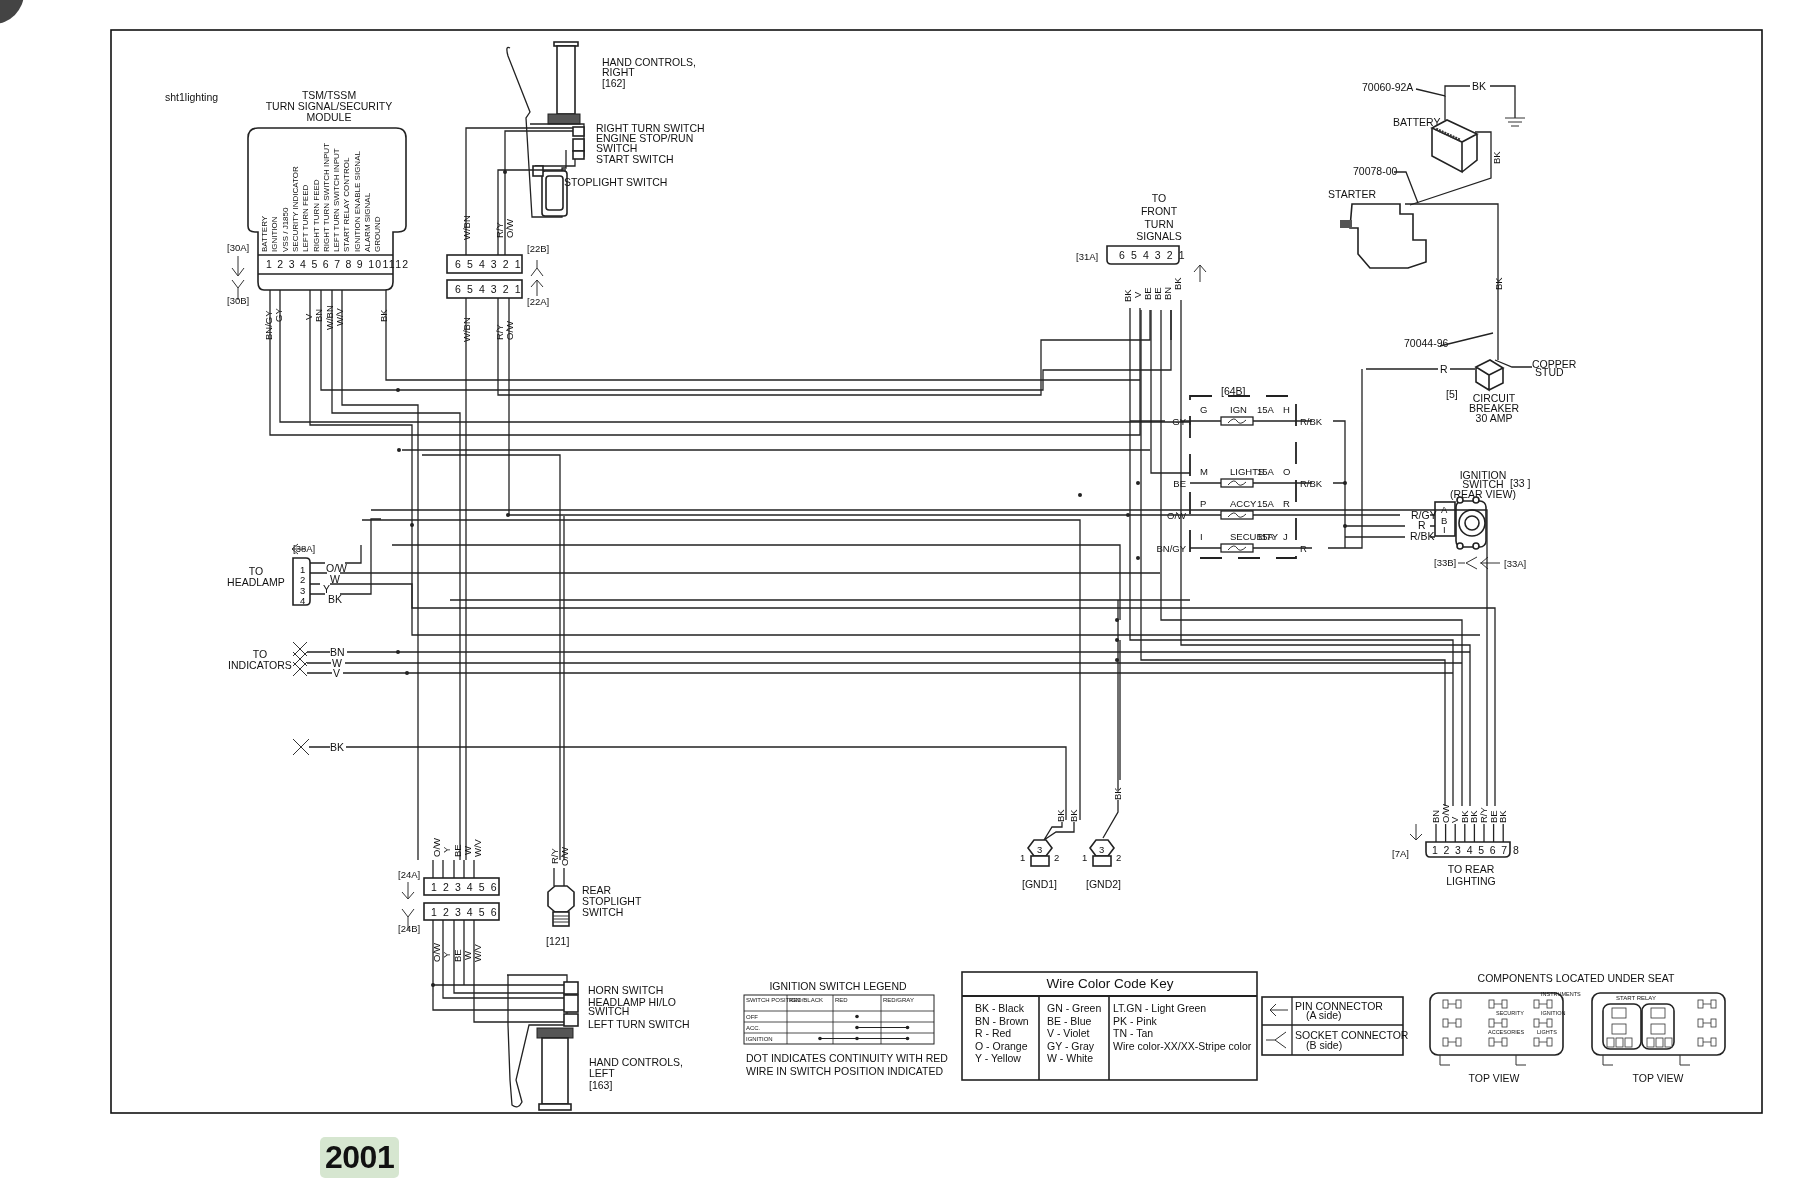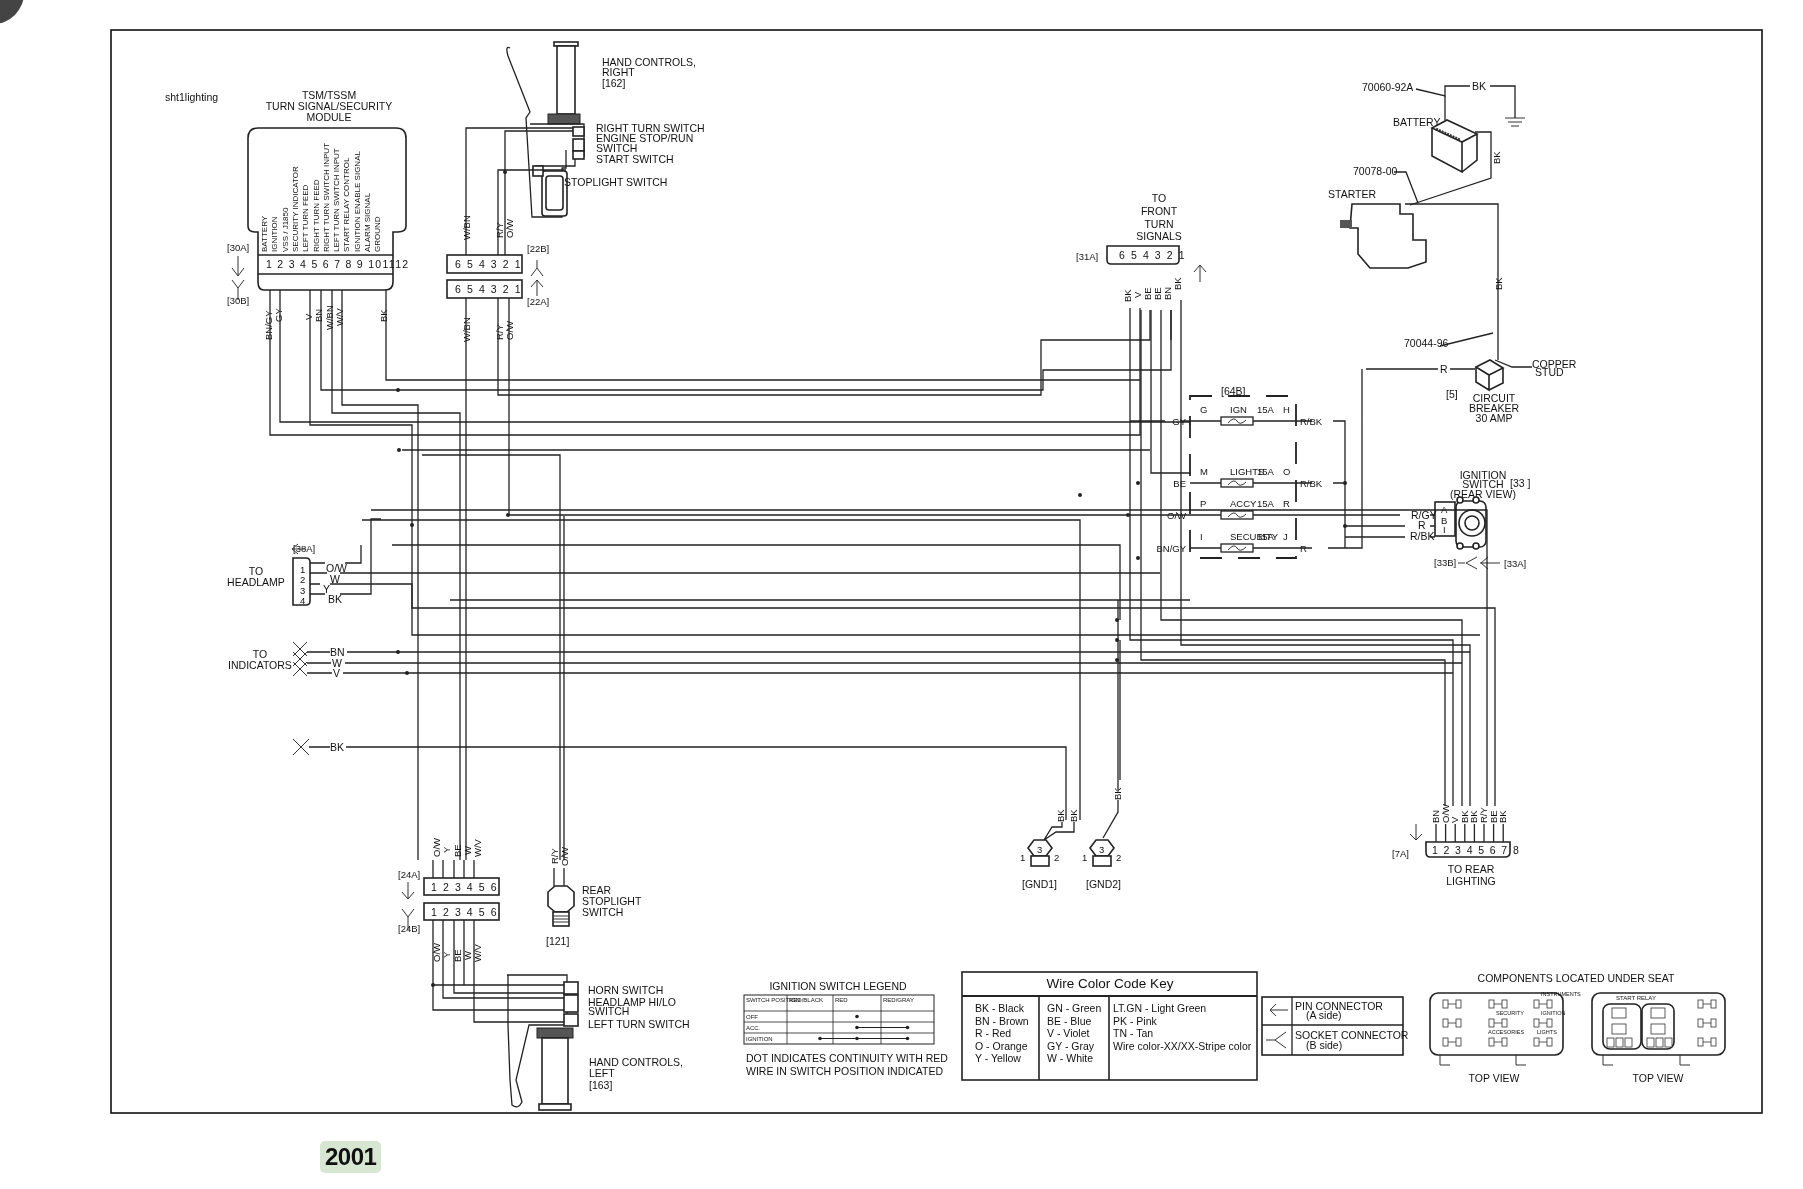--- a/index.html
+++ b/index.html
@@ -7,21 +7,21 @@
   #corner-dot{position:absolute;left:-38px;top:-38px;width:62px;height:62px;border-radius:50%;background:#444;}
   svg#diagram{position:absolute;left:0;top:0;}
   svg text{font-family:"Liberation Sans",sans-serif;fill:#111;}
   .t9{font-size:9.5px;}
   .t10{font-size:10.5px;}
   .t13{font-size:13.5px;}
   .w{stroke:#222;stroke-width:1.3;fill:none;}
   .box{stroke:#222;stroke-width:1.6;fill:#fff;}
   .thin{stroke:#333;stroke-width:1;fill:none;}
   .dash{stroke:#222;stroke-width:1.8;fill:none;stroke-dasharray:22 16;}
-  #footer{position:absolute;left:320px;top:1135px;height:44px;display:flex;align-items:center;font-weight:bold;font-size:24px;letter-spacing:-0.5px;font-family:"Liberation Sans",sans-serif;}
+  #footer{position:absolute;left:320px;top:1135px;height:44px;display:flex;align-items:center;font-weight:bold;font-size:32px;letter-spacing:-0.5px;font-family:"Liberation Sans",sans-serif;}
   #footer-year{background:#d6e6d0;border-radius:5px;padding:2px 5px;margin-right:6px;}
   #page-number{position:absolute;left:1727px;top:1196px;font-weight:bold;font-size:27px;font-family:"Liberation Sans",sans-serif;}
 </style>
 </head>
 <body>
 
 <div id="corner-dot"></div>
 
 <svg id="diagram" width="1803" height="1189" viewBox="0 0 1803 1189">
 

